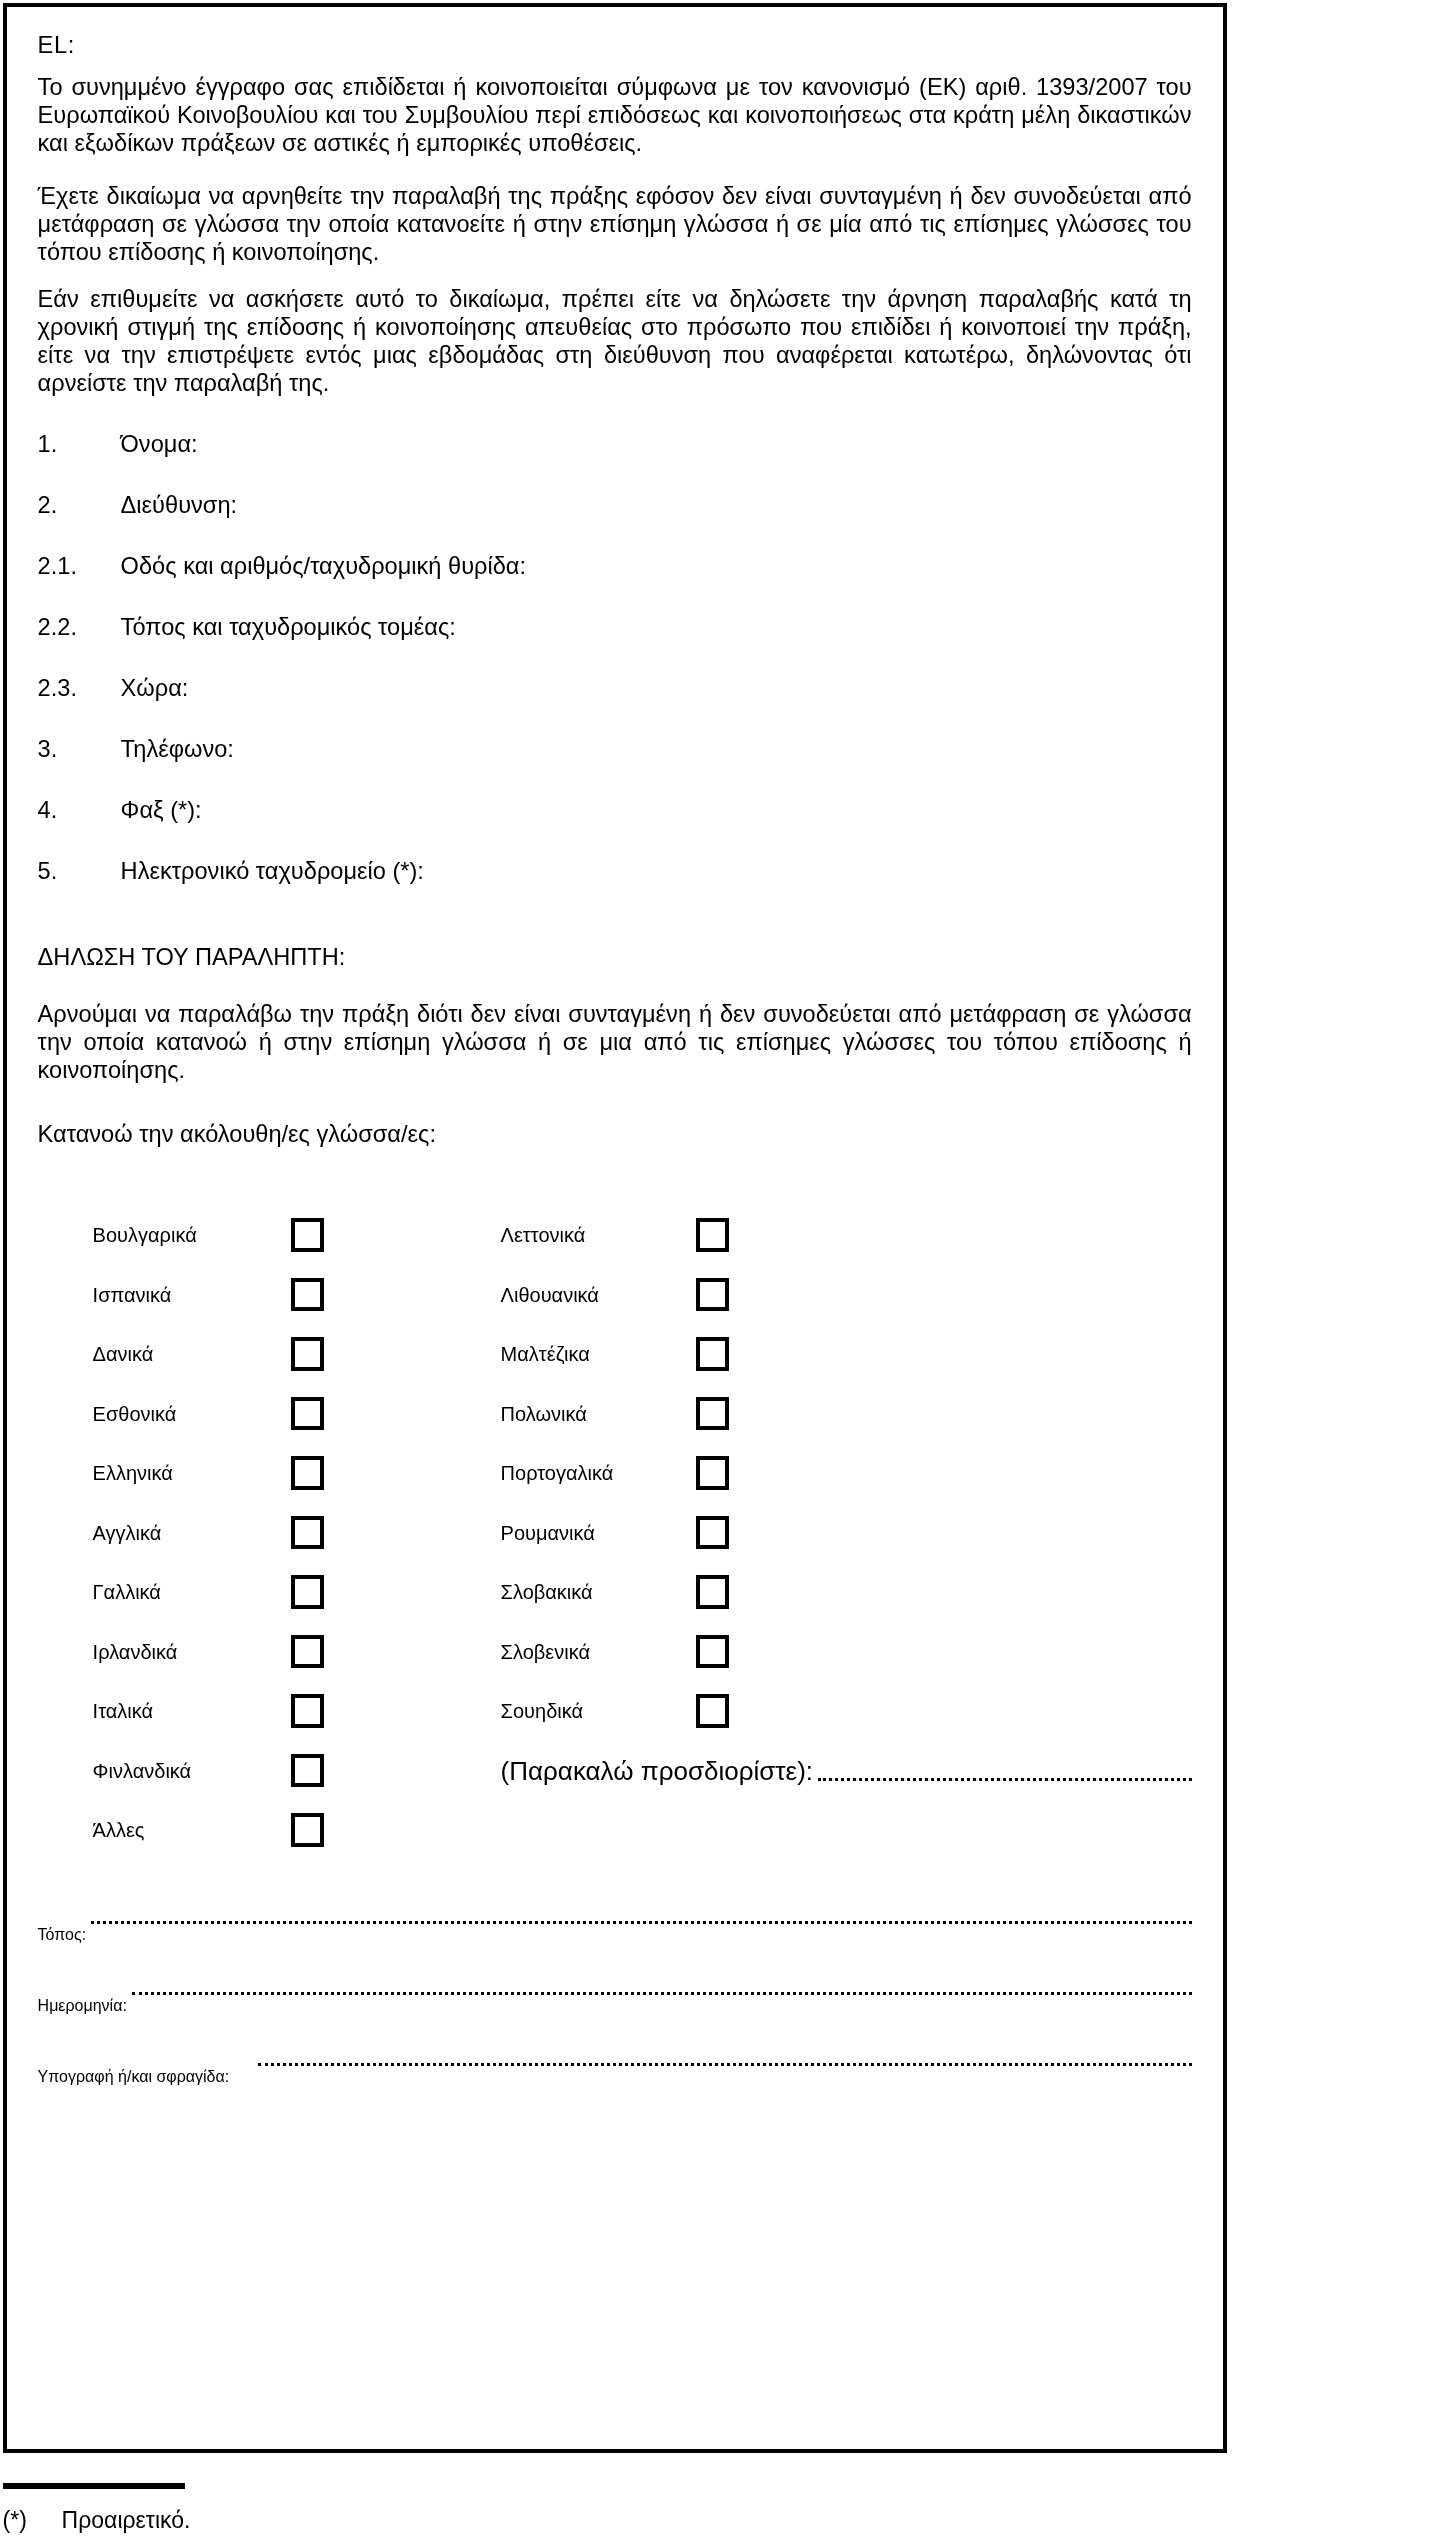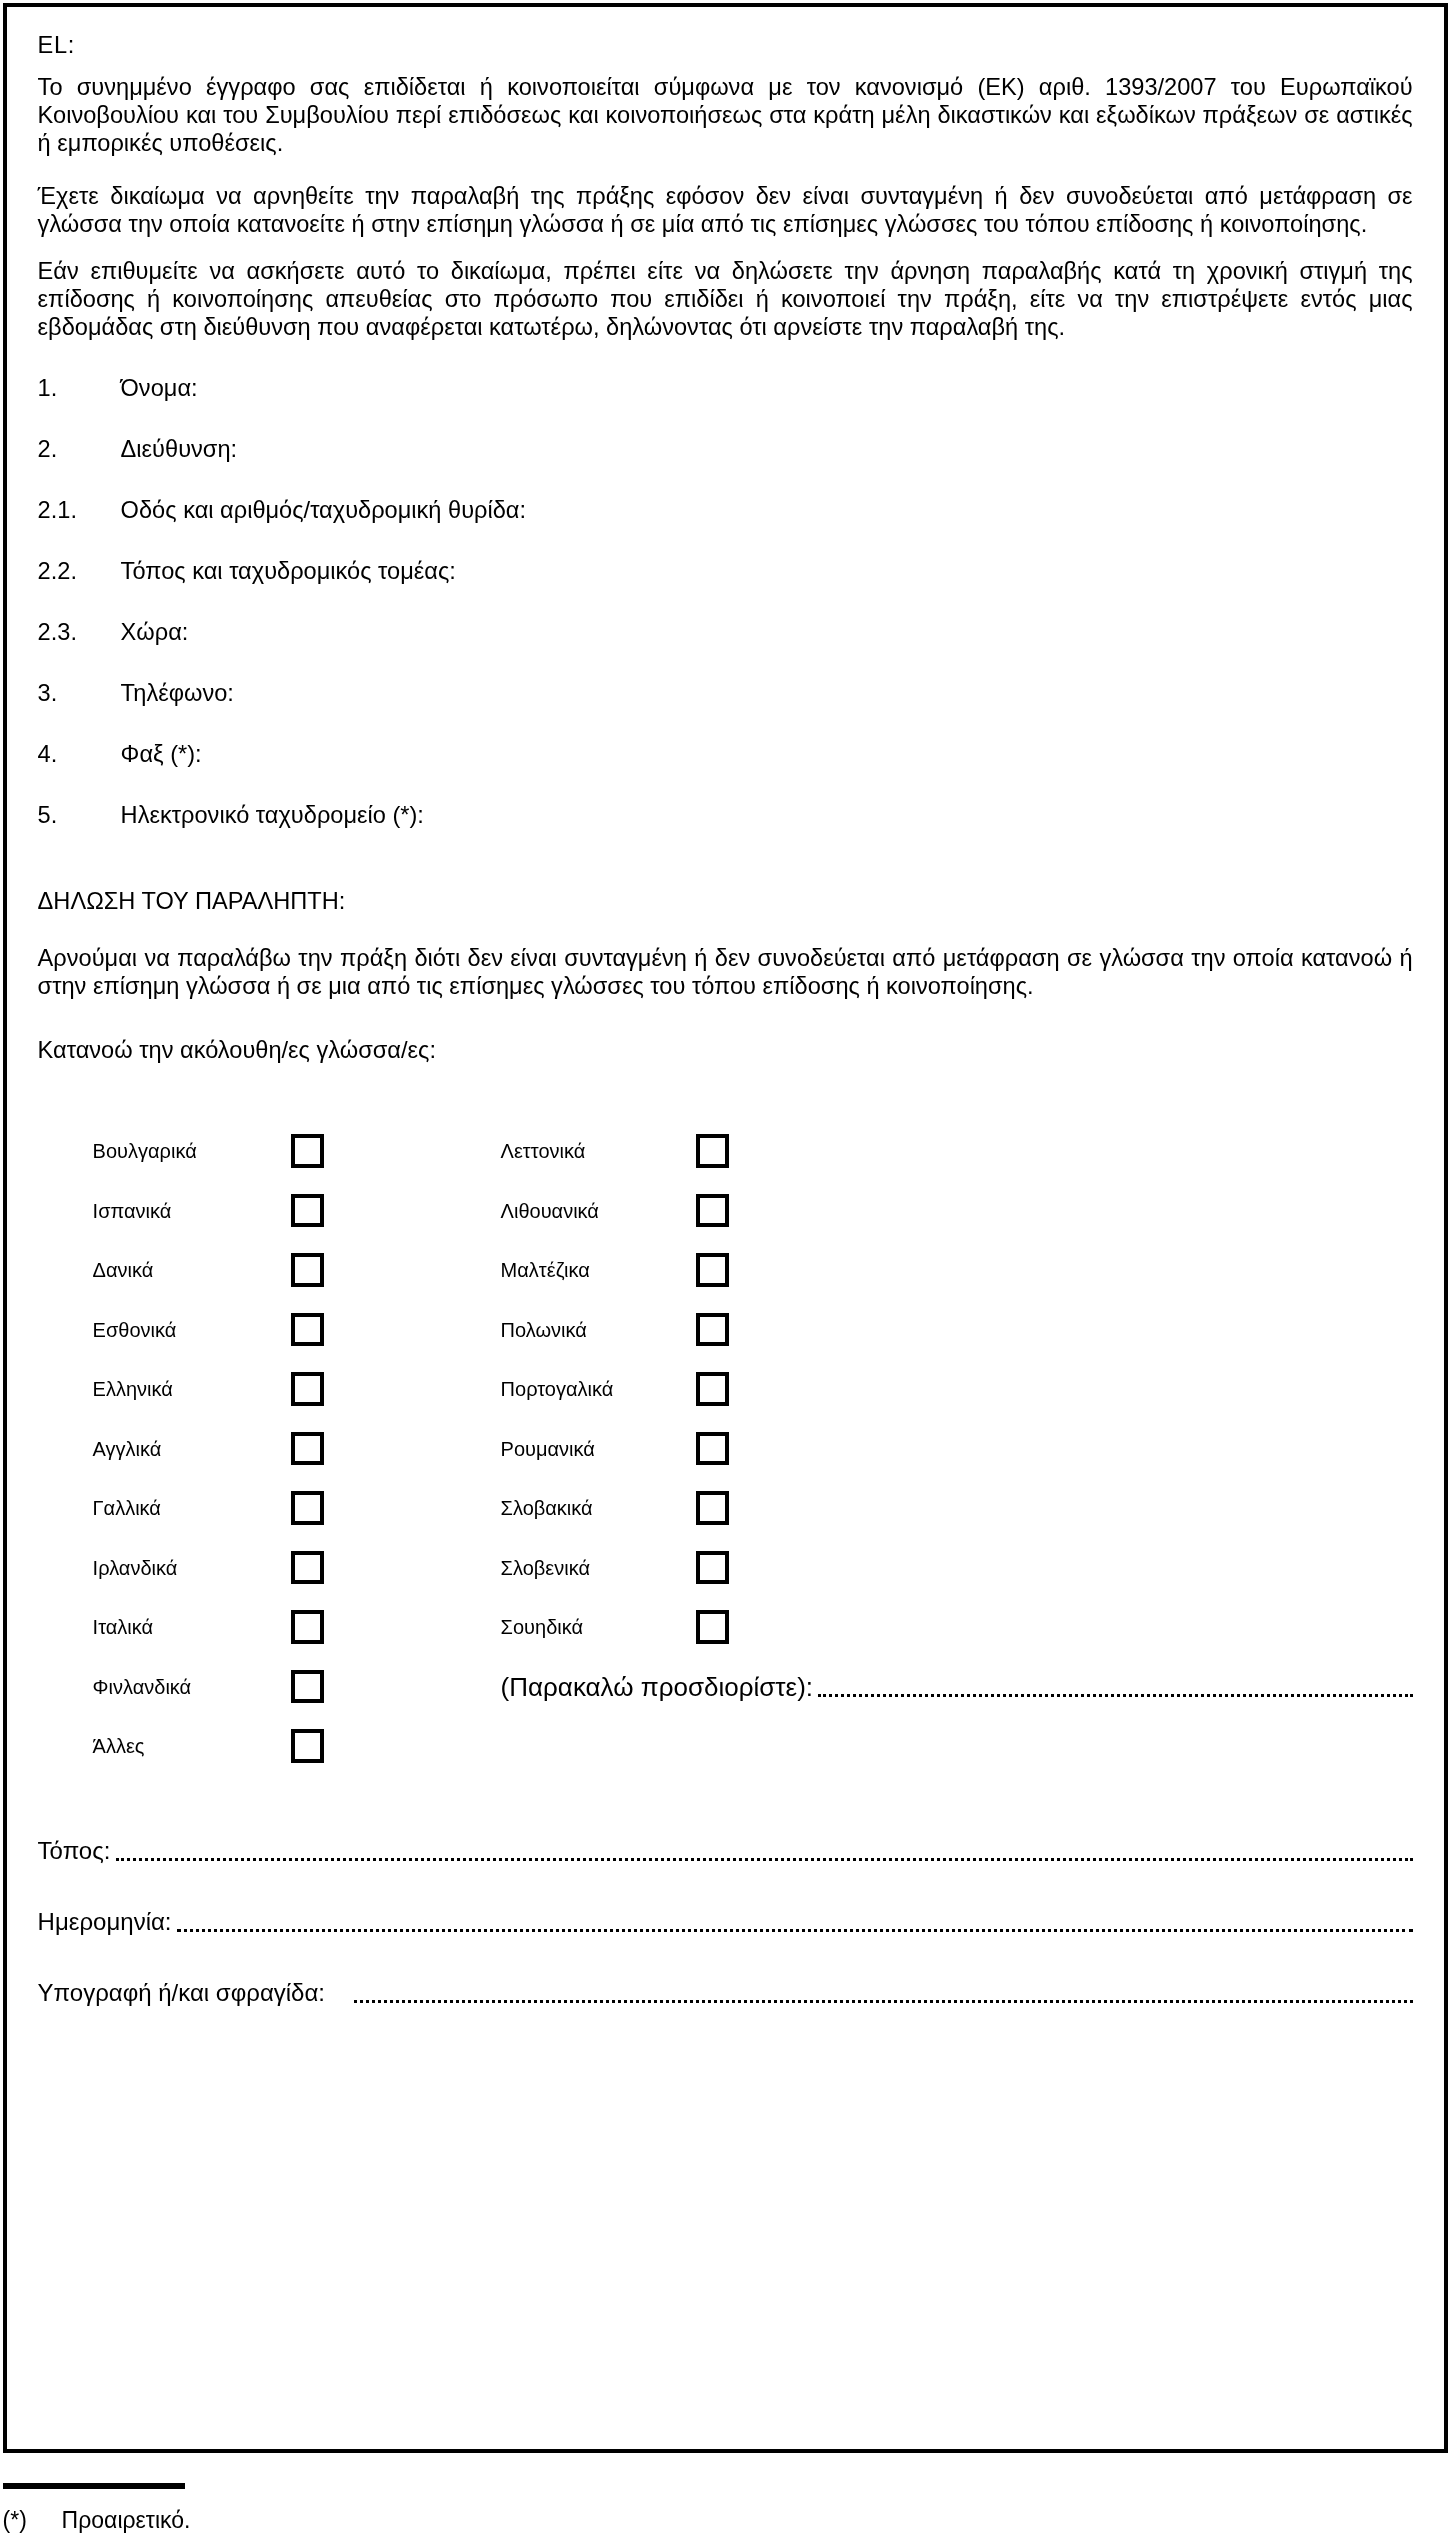--- a/index.html
+++ b/index.html
@@ -2,21 +2,21 @@
 <html style="font-size:10.2px"><head>
 <meta charset="utf-8">
 <style>
   html,body{margin:0;padding:0;}
   body{
     width:1451px;height:2538px;position:relative;
     background:#ffffff;color:#000000;
     font-family:"Liberation Sans","DejaVu Sans",sans-serif;
   }
   .frame{
-    position:absolute;left:2.6px;top:2.6px;width:1445px;height:2450px;
+    position:absolute;left:2.6px;top:2.6px;width:1224px;height:2450px;
     box-sizing:border-box;border:4.5px solid #000;
     padding:24px 31px 0 31px;overflow:hidden;
   }
   .txt{font-size:23.6px;line-height:28px;margin:0;}
   .para{text-align:justify;}
   .lang-tag{margin-top:0;letter-spacing:0.6px;}
   .p1{margin-top:14px;}
   .p2{margin-top:25.5px;}
   .p3{margin-top:19px;}
   .addr-heading{margin-top:145px;}
@@ -34,21 +34,21 @@
   .pos-l2{left:463px;}
   .checkbox{
     position:absolute;top:0;width:25.5px;height:25.5px;
     border:4.5px solid #000;background:#fff;display:inline-block;
   }
   .pos-b1{left:253px;}
   .pos-b2{left:658px;}
   .spec{position:absolute;left:463px;right:0;top:3.2px;display:flex;align-items:flex-end;}
   .spec .spec-label{white-space:nowrap;font-size:26px;line-height:28px;}
   .dots{flex:1 1 auto;border-bottom:3.2px dotted #000;margin:0 0 3.8px 5.1px;height:0;}
-  .sig{display:flex;align-items:flex-end;font-size:24px;line-height:28px;}
+  .sig{display:flex;font-size:16px;line-height:28px;}
   .sig-place{margin-top:74px;}
   .sig-date{margin-top:43px;}
   .sig-sign{margin-top:43px;gap:24px;}
   .sig .sig-label{white-space:nowrap;}
   .footnote-rule{position:absolute;left:2.6px;top:2483px;width:182px;height:5.7px;background:#000;}
   .footnote{position:absolute;left:2.6px;top:2506px;right:31px;font-size:23px;line-height:28px;}
   .footnote .fn-marker{position:absolute;left:0;top:0;}
   .footnote .fn-text{display:block;padding-left:59px;}
 </style>
 </head>

